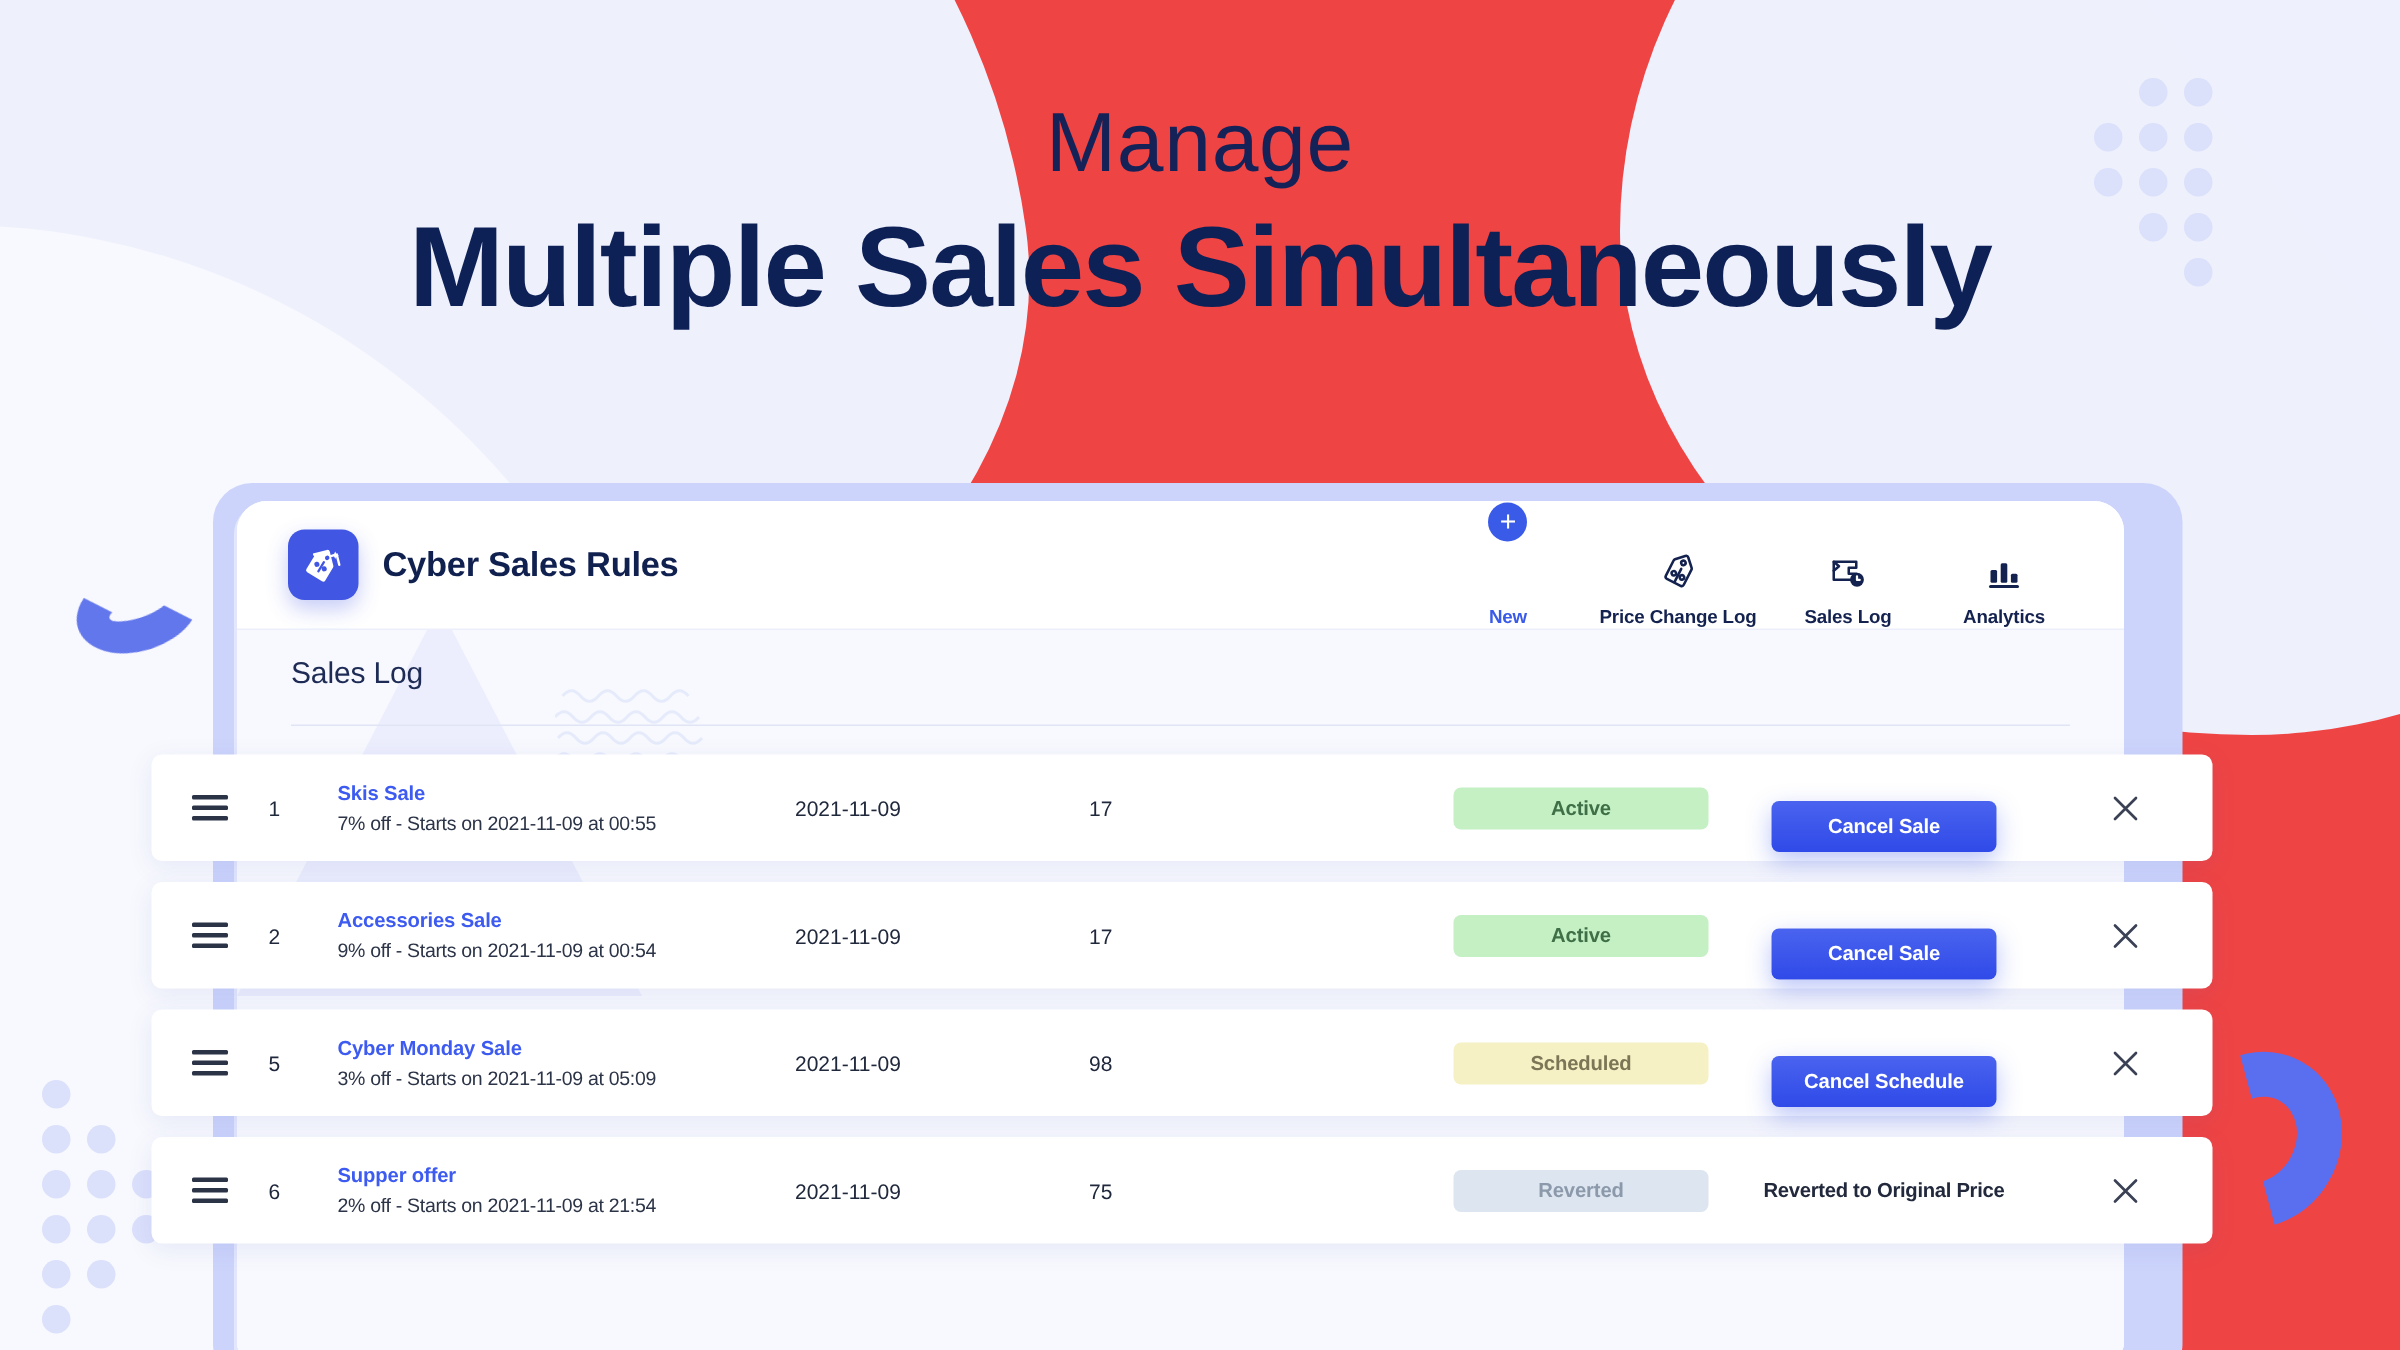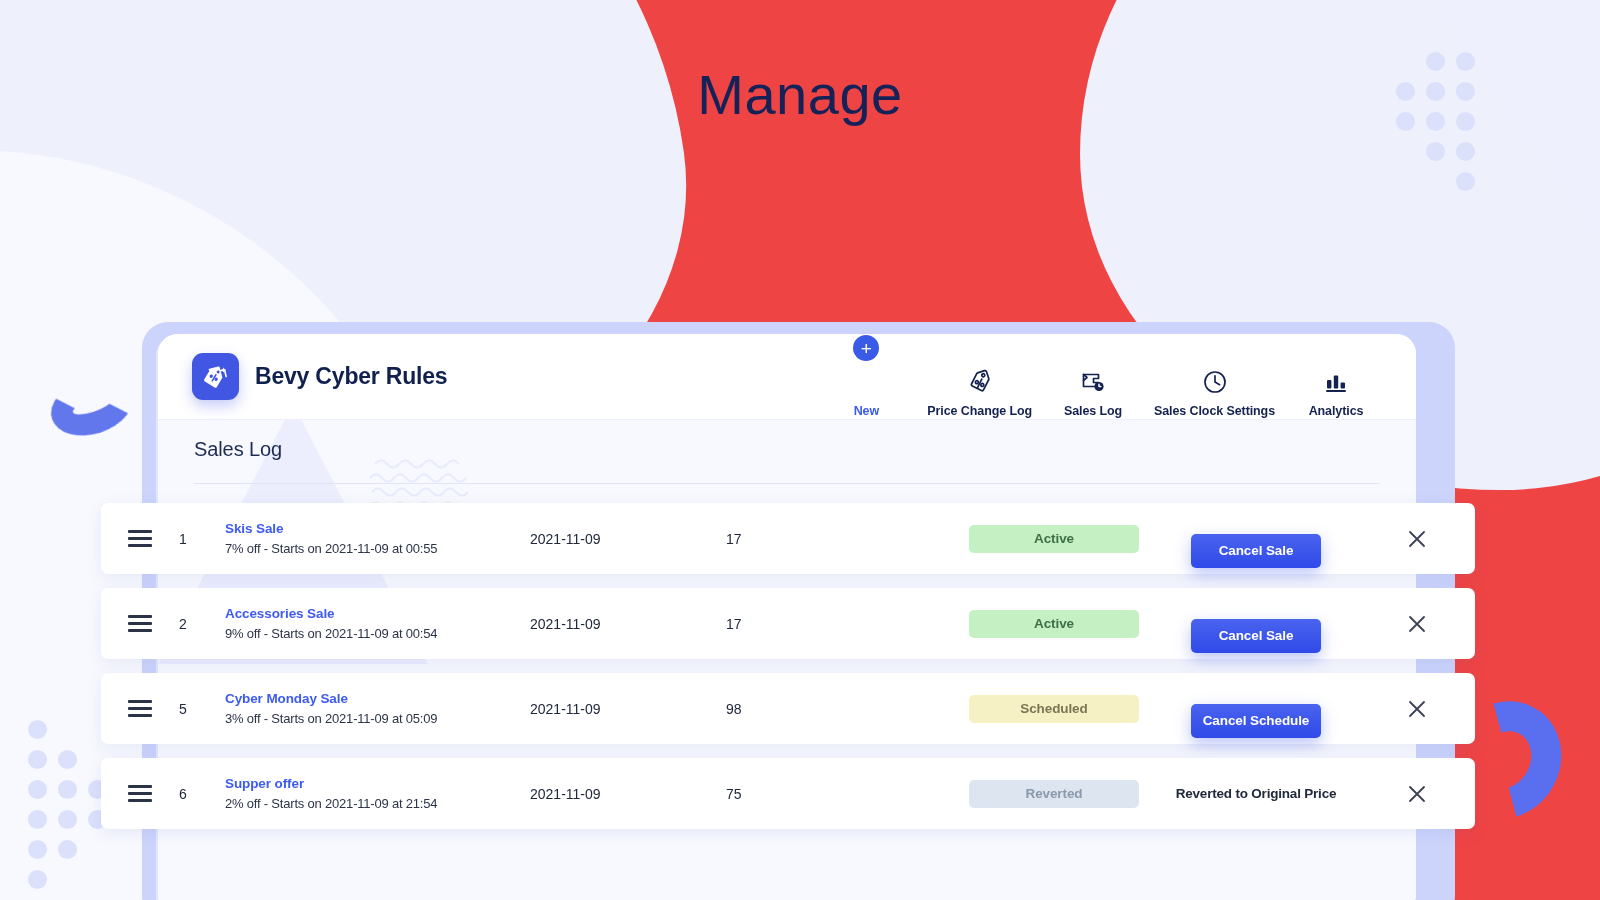--- a/index.html
+++ b/index.html
@@ -250,21 +250,21 @@
     border-radius: 5px;
     display: flex; align-items: center; justify-content: center;
     font-size: 13.5px; font-weight: 700; letter-spacing: -.1px;
   }
   .badge.active    { background: #c4f0c4; color: #3f6f46; }
   .badge.scheduled { background: #f6f1c4; color: #7c7556; }
   .badge.reverted  { background: #dde6f0; color: #8c99ab; }
 
   .c-action { width: 204px; display: flex; justify-content: center; }
   .btn-primary {
-    width: 130px; height: 34px;
+    width: 150px; height: 34px;
     border: 0; border-radius: 5px;
     background: linear-gradient(180deg,#4a63ef 0%,#2f4ae8 100%);
     color: #fff;
     font-family: "Liberation Sans", sans-serif;
     font-size: 13.5px; font-weight: 700; letter-spacing: -.1px;
     cursor: pointer;
     box-shadow: 0 6px 16px rgba(60,88,235,.35);
     margin-top: 24px;
   }
   .action-text {
@@ -316,20 +316,21 @@
       <div class="dot" style="left: 0px; top: 90px;"></div>
       <div class="dot" style="left: 30px; top: 90px;"></div>
       <div class="dot" style="left: 60px; top: 90px;"></div>
       <div class="dot" style="left: 0px; top: 120px;"></div>
       <div class="dot" style="left: 30px; top: 120px;"></div>
       <div class="dot" style="left: 0px; top: 150px;"></div>
     </div>
 
   <div class="headline">
     <div class="kicker">Manage</div>
+    <div class="title">Multiple Sales Simultaneously</div>
   </div>
 
   <div class="card-frame"></div>
 
   <div class="card">
     <div class="card-body-bg"></div>
     <div class="tri-soft" style="left:0;top:70px"></div>
 
     <svg class="waves" style="left:212px;top:120px" viewBox="0 0 110 80">
       <g fill="none" stroke="#e4e9fb" stroke-width="2">
@@ -349,21 +350,21 @@
             <path d="M17 9 l7 0 0 7" fill="none" stroke="#ffffff" stroke-width="1.6" stroke-linecap="round" transform="rotate(-14 14 14)"></path>
             <circle cx="17.3" cy="9.6" r="1.5" fill="#4157e3" transform="rotate(-14 14 14)"></circle>
             <g transform="rotate(-14 14 14)" fill="#4157e3">
               <circle cx="9.6" cy="12.1" r="1.7"></circle>
               <circle cx="13.6" cy="16.2" r="1.7"></circle>
               <rect x="7.6" y="13.6" width="8.6" height="1.5" rx=".7" transform="rotate(-45 11.9 14.3)"></rect>
             </g>
             <path d="M21.5 4.6 l.8 1.7 1.7 .8 -1.7 .8 -.8 1.7 -.8-1.7 -1.7-.8 1.7-.8 z" fill="#ffffff"></path>
           </svg>
         </div>
-        <div class="brand-name">Bevy Cyber Rules</div>
+        <div class="brand-name">Cyber Sales Rules</div>
       </div>
 
       <div class="nav">
 
         <div class="nav-item is-new">
           <div class="nav-ico">
             <div class="plus-circle">+</div>
           </div>
           <div class="nav-label">New</div>
         </div>
@@ -386,29 +387,20 @@
             <svg width="26" height="24" viewBox="0 0 26 24" fill="none" stroke="#14224f" stroke-width="1.7" stroke-linejoin="round">
               <path d="M3.5 4.5 h15 v4 h-5 v4 h5 v4 h-15 z" stroke-linecap="round"></path>
               <path d="M3.5 4.5 l3.5 3 -3.5 3" stroke-linecap="round"></path>
               <circle cx="19" cy="16.5" r="4.6" fill="#14224f" stroke="none"></circle>
               <path d="M19 14.2 v2.4 h1.8" stroke="#ffffff" stroke-width="1.5" stroke-linecap="round"></path>
             </svg>
           </div>
           <div class="nav-label">Sales Log</div>
         </div>
 
-        <div class="nav-item">
-          <div class="nav-ico">
-            <svg width="26" height="26" viewBox="0 0 26 26" fill="none" stroke="#14224f" stroke-width="1.7">
-              <circle cx="13" cy="13" r="10"></circle>
-              <path d="M13 6.8 V13 l4.6 2.7" stroke-linecap="round" stroke-linejoin="round"></path>
-            </svg>
-          </div>
-          <div class="nav-label">Sales Clock Settings</div>
-        </div>
 
         <div class="nav-item">
           <div class="nav-ico">
             <svg width="26" height="24" viewBox="0 0 26 24" fill="#14224f">
               <rect x="4" y="10" width="4.4" height="8.5" rx="1"></rect>
               <rect x="10.8" y="5.5" width="4.4" height="13" rx="1"></rect>
               <rect x="17.6" y="12.5" width="4.4" height="6" rx="1"></rect>
               <rect x="3" y="20" width="20" height="2" rx="1"></rect>
             </svg>
           </div>

